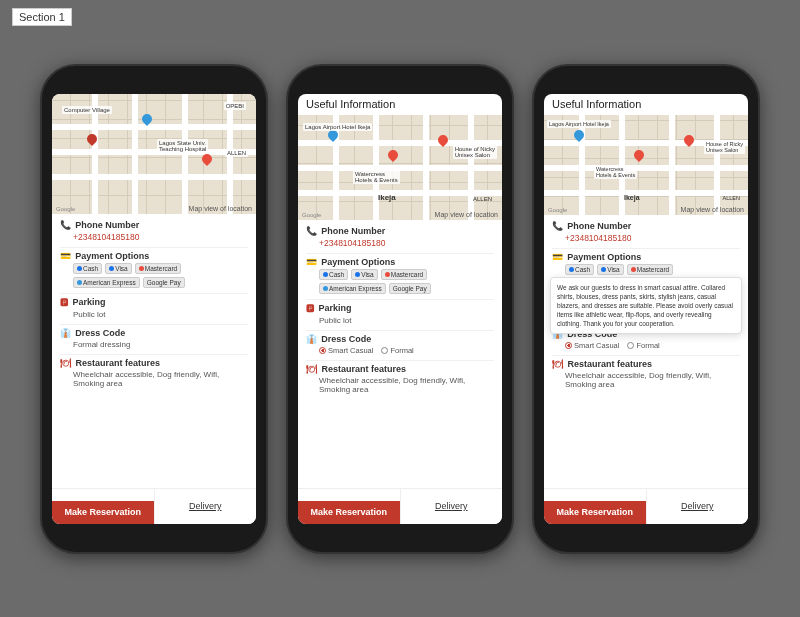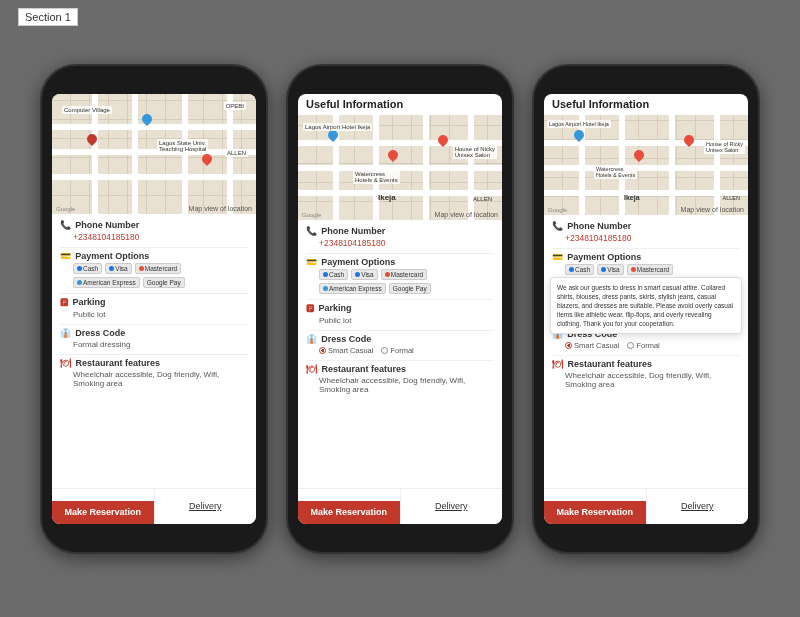--- a/index.html
+++ b/index.html
@@ -7,21 +7,21 @@
       background: #6b6b6b;
       width: 800px;
       height: 617px;
       font-family: Arial, sans-serif;
       overflow: hidden;
       position: relative;
     }
     .section-label {
       position: absolute;
       top: 8px;
-      left: 18px;
+      left: 12px;
       background: #fff;
       border: 1px solid #ccc;
       font-size: 11px;
       padding: 2px 6px;
       color: #333;
       z-index: 10;
     }
     .phones-container {
       display: flex;
       justify-content: center;
@@ -89,21 +89,21 @@
       color: #555;
     }
     
     .content-area {
       padding: 6px 8px;
       overflow-y: auto;
       height: calc(100% - 120px - 38px);
     }
     .page-title {
       font-size: 11px;
-      font-weight: bold;
+      font-weight: normal;
       color: #222;
       margin-bottom: 5px;
       padding: 4px 8px 0;
     }
     .info-section {
       margin-bottom: 5px;
     }
     .info-header {
       display: flex;
       align-items: center;

